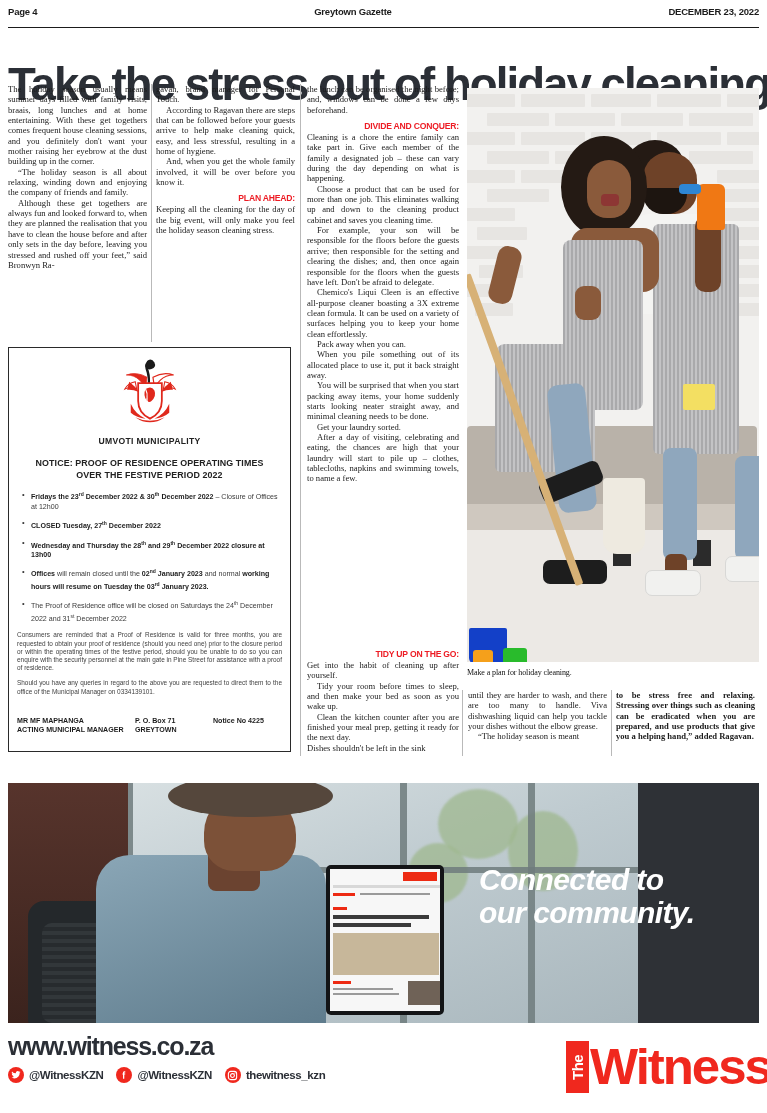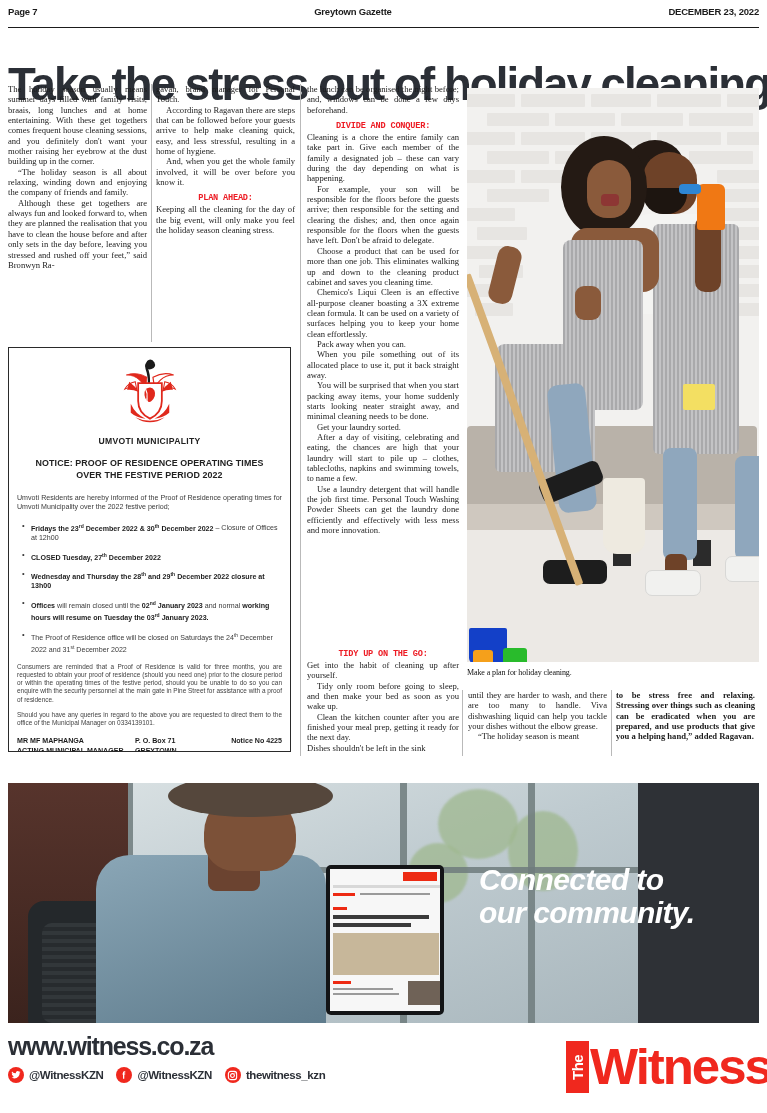--- a/index.html
+++ b/index.html
@@ -46,27 +46,27 @@
     position: absolute;
     font-family: "Liberation Serif", serif;
     font-size: 8.6px;
     line-height: 10.35px;
     text-align: justify;
     color: #1b1b1b;
   }
   .col p { margin: 0; text-indent: 10px; }
   .col p.noind { text-indent: 0; }
   .subhead {
-    font-family: Liberation Mono, monospace;
+    font-family: Liberation Sans, sans-serif;
     font-weight: bold;
     font-size: 8.6px;
     line-height: 12px;
     color: #ed1c24;
     text-indent: 0 !important;
-    text-align: center;
+    text-align: right;
     letter-spacing: -0.2px;
     margin-top: 5px !important;
   }
 
   #col1 { left: 8px;   top: 84px; width: 139px; }
   #col2 { left: 156px; top: 84px; width: 139px; }
   #col3 { left: 307px; top: 84px; width: 152px; }
   #col4 { left: 307px; top: 648px; width: 152px; }
   #col5 { left: 468px; top: 690px; width: 139px; }
   #col6 { left: 616px; top: 690px; width: 139px; font-weight: bold; }
@@ -105,24 +105,24 @@
   .notice-list li:before {
     content: "•"; position: absolute; left: -9px; top: -0.5px; font-size: 7.5px; color:#3a3a3a;
   }
   .notice-list b { font-weight: bold; color: #1c1c1c; }
   .notice-list sup { font-size: 5px; vertical-align: super; }
   .notice-fine {
     font-size: 6.45px; line-height: 8.2px; text-align: justify;
     color: #3f3f3f; margin: 6px 0 0 0;
   }
   .notice-sig {
-    margin-top: 10px; font-size: 7.1px; font-weight: bold; line-height: 9.6px;
+    margin-top: 21px; font-size: 7.1px; font-weight: bold; line-height: 9.6px;
     color: #1c1c1c; display: grid; grid-template-columns: 118px 78px 1fr;
   }
-  .notice-sig .c3 { text-align: right; }
+  .notice-sig .c3 { text-align: left; }
 
   
   .photo-main {
     position: absolute; left: 467px; top: 88px; width: 292px; height: 574px;
     overflow: hidden; background: #dedede;
   }
   .caption {
     position: absolute; left: 467px; top: 668px; width: 292px;
     font-family: Liberation Serif, serif;
     font-size: 8px; color: #111; letter-spacing: -0.1px;
@@ -223,21 +223,21 @@
   .wl-name {
     color:#f0281e; font-family:"Liberation Sans", sans-serif; font-weight:bold;
     font-size:50px; letter-spacing:-2px; line-height:52px; margin-left:1px;
     transform: scaleX(1.02); transform-origin:left center;
   }
 </style>
 </head>
 <body>
 
 <div class="masthead">
-  <span class="mh-left">Page 7</span>
+  <span class="mh-left">Page 4</span>
   <span class="mh-center">Greytown Gazette</span>
   <span class="mh-right">DECEMBER 23, 2022</span>
 </div>
 
 <h1 class="headline">Take the stress out of holiday cleaning</h1>
 
 <div class="vrule" style="left:151px; top:84px; height:258px;"></div>
 <div class="vrule" style="left:300px; top:84px; height:672px;"></div>
 <div class="vrule" style="left:462px; top:690px; height:66px;"></div>
 <div class="vrule" style="left:611px; top:690px; height:66px;"></div>
@@ -253,35 +253,34 @@
   <p>According to Ragavan there are steps that can be followed before your guests arrive to help make cleaning quick, easy, and less stressful, resulting in a home of hygiene.</p>
   <p>And, when you get the whole family involved, it will be over before you know it.</p>
   <p class="subhead">PLAN AHEAD:</p>
   <p class="noind">Keeping all the cleaning for the day of the big event, will only make you feel the holiday season cleaning stress.</p>
 </div>
 
 <div class="col" id="col3">
   <p class="noind">the lunch can be organised the night before; and, windows can be done a few days beforehand.</p>
   <p class="subhead">DIVIDE AND CONQUER:</p>
   <p class="noind">Cleaning is a chore the entire family can take part in. Give each member of the family a designated job – these can vary during the day depending on what is happening.</p>
+  <p>Choose a product that can be used for more than one job. This eliminates walking up and down to the cleaning product cabinet and saves you cleaning time.</p>
   <p>For example, your son will be responsible for the floors before the guests arrive; then responsible for the setting and clearing the dishes; and, then once again responsible for the floors when the guests have left. Don't be afraid to delegate.</p>
-  <p>Choose a product that can be used for more than one job. This eliminates walking up and down to the cleaning product cabinet and saves you cleaning time.</p>
   <p>Chemico's Liqui Cleen is an effective all-purpose cleaner boasting a 3X extreme clean formula. It can be used on a variety of surfaces helping you to keep your home clean effortlessly.</p>
   <p>Pack away when you can.</p>
   <p>When you pile something out of its allocated place to use it, put it back straight away.</p>
   <p>You will be surprised that when you start packing away items, your home suddenly starts looking neater straight away, and minimal cleaning needs to be done.</p>
   <p>Get your laundry sorted.</p>
   <p>After a day of visiting, celebrating and eating, the chances are high that your laundry will start to pile up – clothes, tablecloths, napkins and swimming towels, to name a few.</p>
-  <p>Use a laundry detergent that will handle the job first time. Personal Touch Washing Powder Sheets can get the laundry done efficiently and effectively with less mess and more innovation.</p>
 </div>
 
 <div class="col" id="col4">
   <p class="subhead" style="margin-top:0 !important;">TIDY UP ON THE GO:</p>
   <p class="noind">Get into the habit of cleaning up after yourself.</p>
-  <p>Tidy only room before going to sleep, and then make your bed as soon as you wake up.</p>
+  <p>Tidy your room before times to sleep, and then make your bed as soon as you wake up.</p>
   <p>Clean the kitchen counter after you are finished your meal prep, getting it ready for the next day.</p>
   <p class="noind">Dishes shouldn't be left in the sink</p>
 </div>
 
 <div class="col" id="col5">
   <p class="noind">until they are harder to wash, and there are too many to handle. Viva dishwashing liquid can help you tackle your dishes without the elbow grease.</p>
   <p>“The holiday season is meant</p>
 </div>
 
 <div class="col" id="col6">
@@ -382,21 +381,20 @@
     <path d="M34 38 h32 v24 q0 16 -16 24 q-16 -8 -16 -24z" fill="#ffffff" stroke="#e0281c" stroke-width="2.4"></path>
     <path d="M44 46 q8 -5 12 2 q3 8 -4 14 q-3 3 -6 0 q-6 -7 -2 -16z" fill="#e0281c"></path>
     <path d="M44 46 q3 6 2 12 q-1 5 2 8" fill="none" stroke="#fff" stroke-width="1.6"></path>
     <path d="M24 66 q6 14 20 20 q-12 -1 -20 -8z" fill="#e0281c"></path>
     <path d="M76 66 q-6 14 -20 20 q12 -1 20 -8z" fill="#e0281c"></path>
     <path d="M30 84 q20 10 40 0 q-20 14 -40 0z" fill="#e0281c"></path>
   </svg>
 
   <div class="notice-org">UMVOTI MUNICIPALITY</div>
   <div class="notice-title">NOTICE: PROOF OF RESIDENCE OPERATING TIMES OVER THE FESTIVE PERIOD 2022</div>
-  <div class="notice-intro">Umvoti Residents are hereby informed of the Proof of Residence operating times for Umvoti Municipality over the 2022 festive period;</div>
 
   <ul class="notice-list">
     <li><b>Fridays the 23<sup>rd</sup> December 2022 &amp; 30<sup>th</sup> December 2022</b> – Closure of Offices at 12h00</li>
     <li><b>CLOSED Tuesday, 27<sup>th</sup> December 2022</b></li>
     <li><b>Wednesday and Thursday the 28<sup>th</sup> and 29<sup>th</sup> December 2022 closure at 13h00</b></li>
     <li><b>Offices</b> will remain closed until the <b>02<sup>nd</sup> January 2023</b> and normal <b>working hours will resume on Tuesday the 03<sup>rd</sup> January 2023.</b></li>
     <li>The Proof of Residence office will be closed on Saturdays the 24<sup>th</sup> December 2022 and 31<sup>st</sup> December 2022</li>
   </ul>
 
   <div class="notice-fine">Consumers are reminded that a Proof of Residence is valid for three months, you are requested to obtain your proof of residence (should you need one) prior to the closure period or within the operating times of the festive period, should you be unable to do so you can enquire with the security personnel at the main gate in Pine Street for assistance with a proof of residence.</div>

